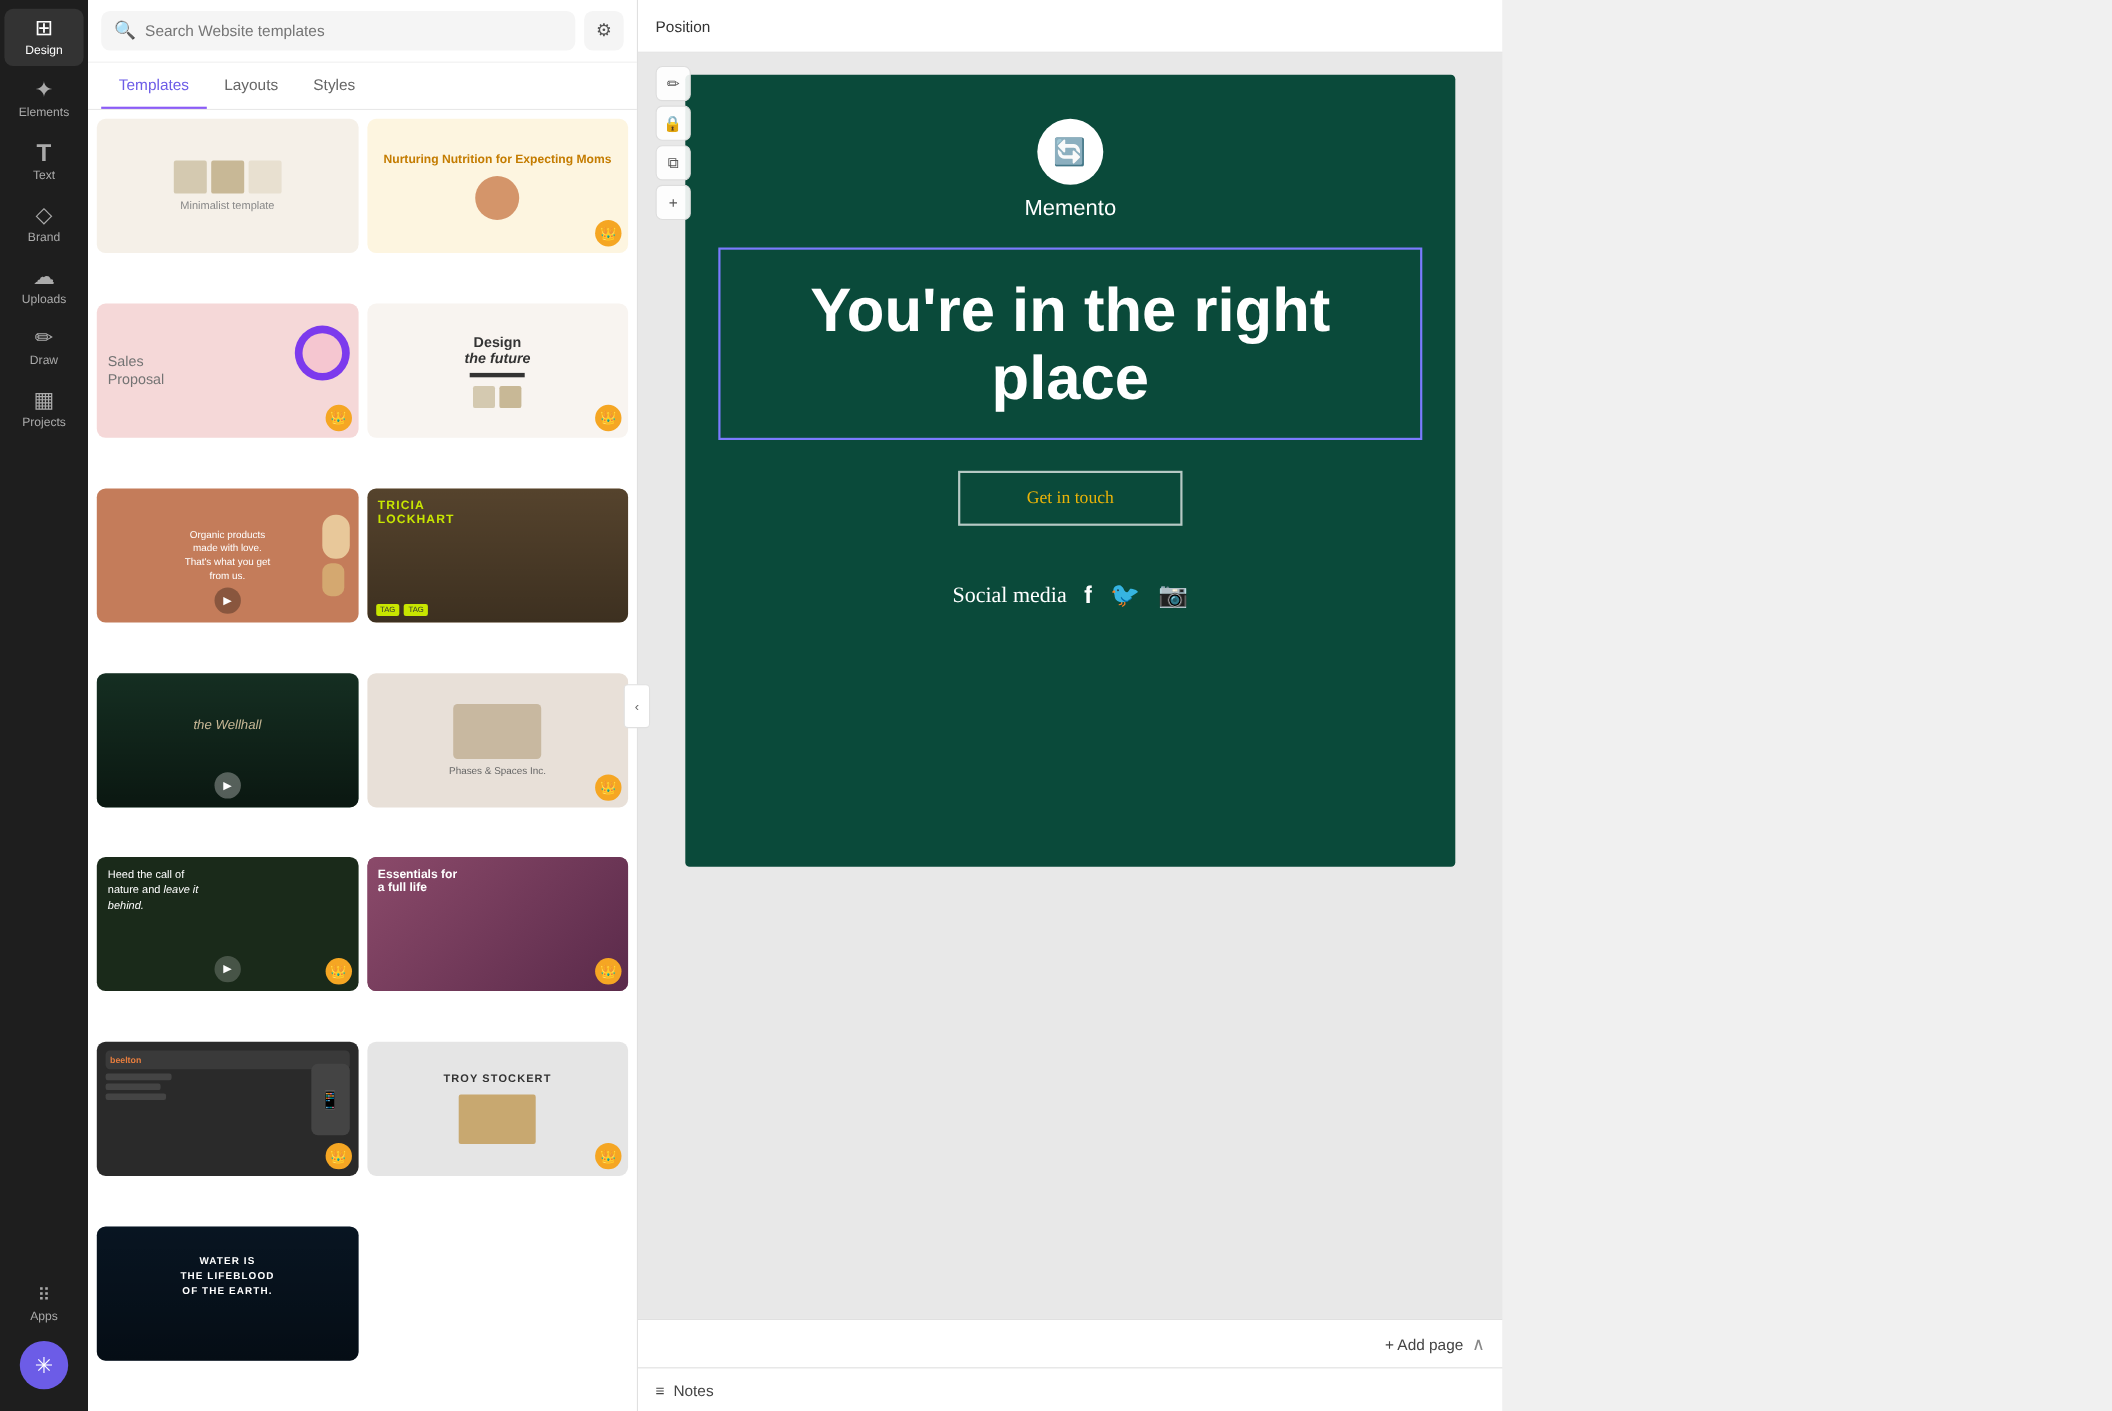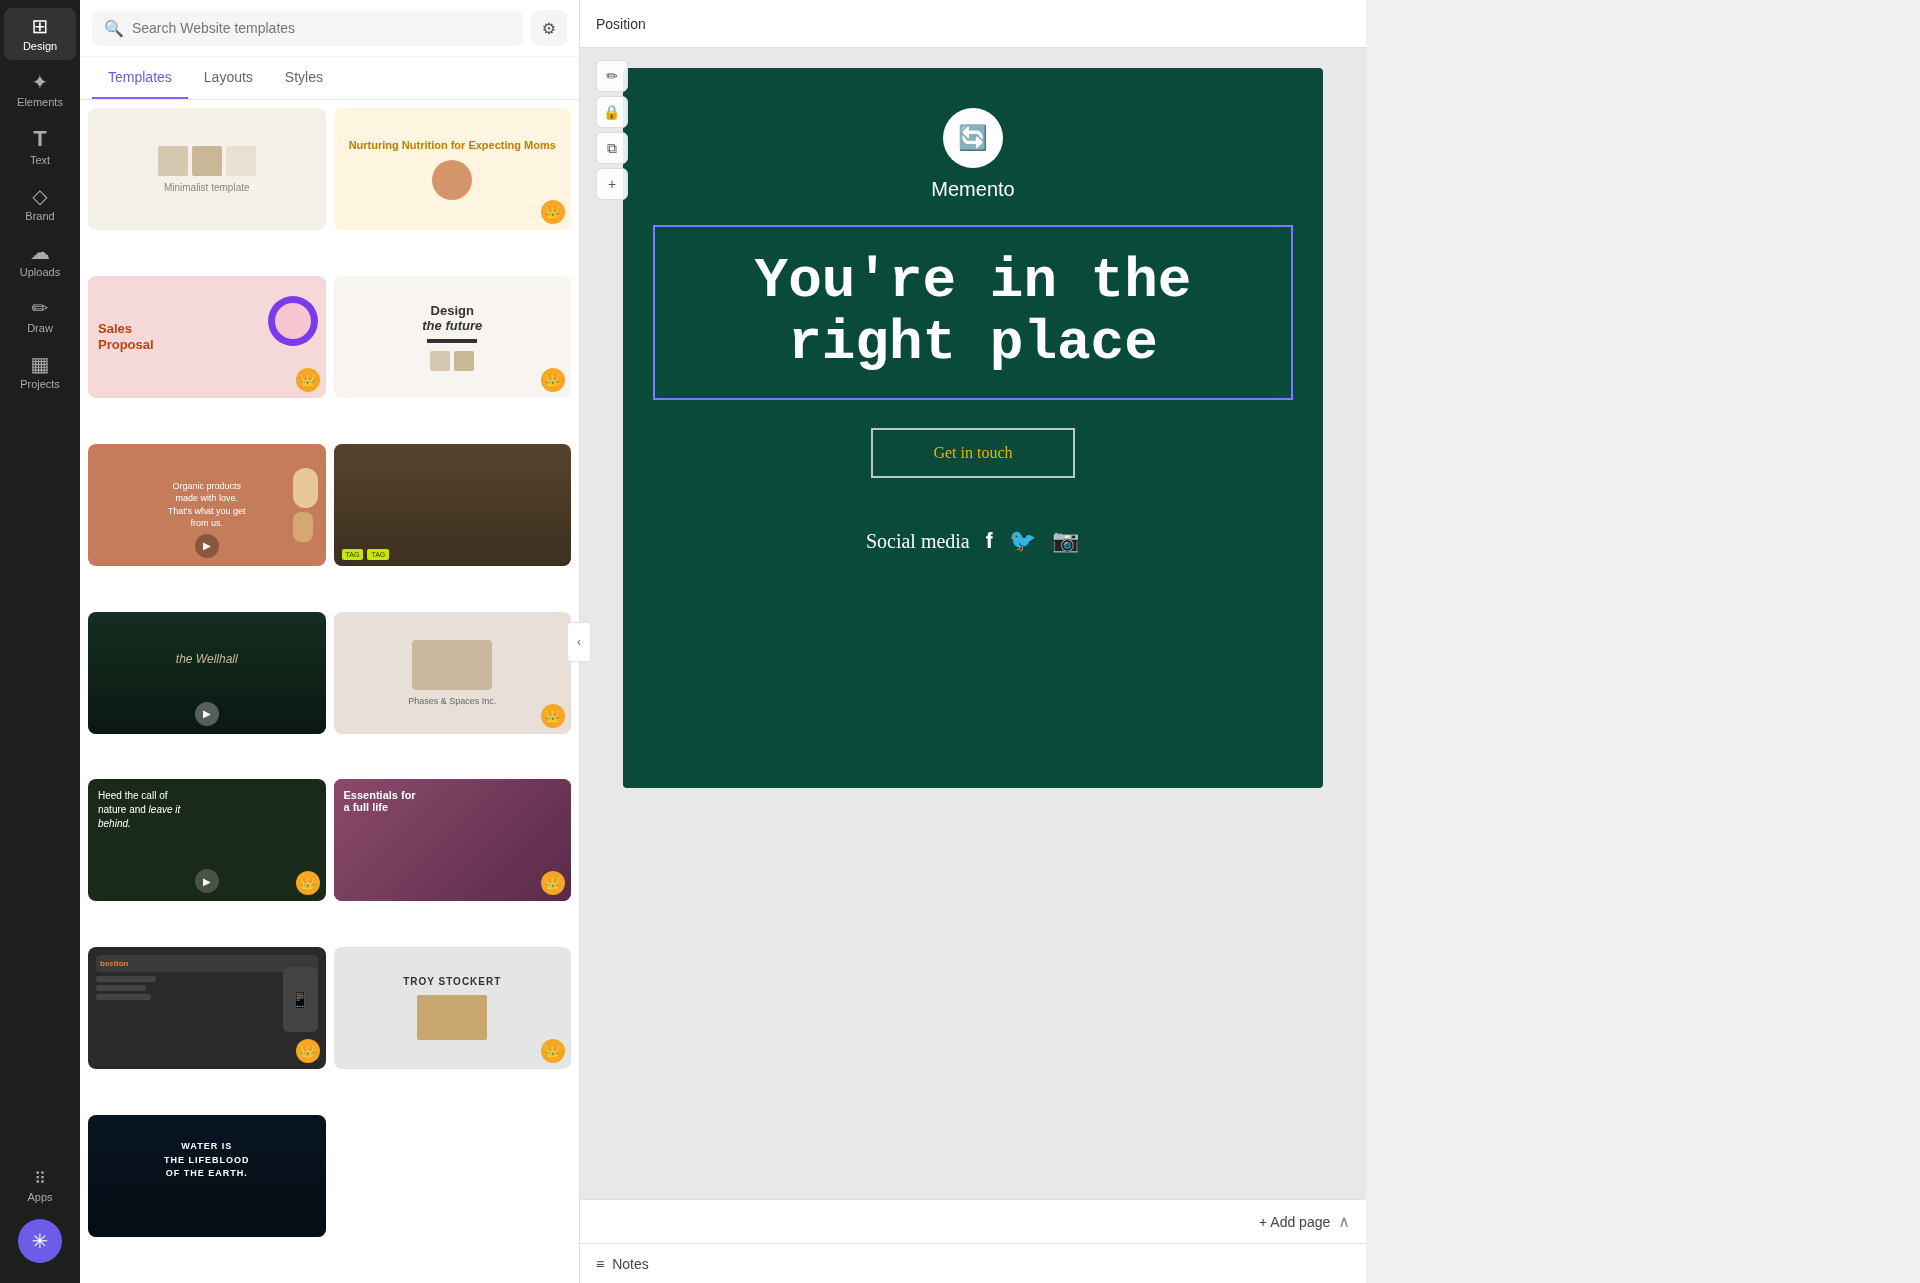--- a/index.html
+++ b/index.html
@@ -242,21 +242,21 @@
     .headline-box {
       border: 2px solid #7b7bff;
       width: 100%;
       padding: 24px 30px;
       margin-bottom: 28px;
     }
     .headline-text {
       color: white;
       font-size: 56px;
       font-weight: 700;
-      font-family: Liberation Mono, monospace;
+      font-family: Liberation Sans, sans-serif;
       text-align: center;
       line-height: 1.1;
     }
 
     .subtext {
       color: rgba(255,255,255,0.85);
       font-size: 16px;
       text-align: center;
       font-family: Georgia, serif;
       margin-bottom: 36px;
@@ -408,21 +408,21 @@
     <div class="template-card" style="background:#fdf5e0;">
       <div class="tpl-inner">
         <div style="font-size:11px;font-weight:700;color:#c47c00;text-align:center;line-height:1.3;">Nurturing Nutrition for Expecting Moms</div>
         <div style="width:40px;height:40px;background:#d4956a;border-radius:50%;margin-top:8px;"></div>
       </div>
       <div class="crown-badge">👑</div>
     </div>
 
     <div class="template-card" style="background:#f5d8d8;">
       <div class="tpl-inner">
-        <div style="font-size:13px;font-weight:700;color:#c2410c;text-align:left;width:100%;line-height:1.2;">Sales<br>Proposal</div>
+        <div style="font-size:13px;font-weight:400;color:#737373;text-align:left;width:100%;line-height:1.2;">Sales<br>Proposal</div>
         <div style="position:absolute;right:8px;top:20px;width:50px;height:50px;background:#7c3aed;border-radius:50%;display:flex;align-items:center;justify-content:center;">
           <div style="width:36px;height:36px;background:#f5c6d0;border-radius:50%;"></div>
         </div>
       </div>
       <div class="crown-badge">👑</div>
     </div>
 
     <div class="template-card" style="background:#f8f4f0;">
       <div class="tpl-inner">
         <div style="font-size:13px;font-weight:700;color:#333;text-align:center;">Design<br><span style="font-style:italic;">the future</span></div>
@@ -442,20 +442,24 @@
         <div style="position:absolute;right:8px;top:50%;transform:translateY(-50%);display:flex;flex-direction:column;gap:4px;">
           <div style="width:25px;height:40px;background:#e8c89a;border-radius:12px;"></div>
           <div style="width:20px;height:30px;background:#d4a870;border-radius:8px;"></div>
         </div>
         <div style="position:absolute;bottom:8px;left:50%;transform:translateX(-50%);width:24px;height:24px;background:rgba(0,0,0,0.3);border-radius:50%;display:flex;align-items:center;justify-content:center;color:white;font-size:10px;">▶</div>
       </div>
     </div>
 
     <div class="template-card" style="background:#7a6040;position:relative;overflow:hidden;">
       <div style="position:absolute;inset:0;background:linear-gradient(rgba(0,0,0,0.3),rgba(0,0,0,0.5));">
+        <div style="padding:10px;">
+          <div style="font-size:11px;font-weight:800;color:#c8e600;letter-spacing:1px;">TRICIA</div>
+          <div style="font-size:11px;font-weight:800;color:#c8e600;letter-spacing:1px;">LOCKHART</div>
+        </div>
         <div style="position:absolute;bottom:6px;left:8px;display:flex;gap:4px;">
           <div style="background:#c8e600;color:#333;font-size:7px;padding:2px 4px;border-radius:2px;">TAG</div>
           <div style="background:#c8e600;color:#333;font-size:7px;padding:2px 4px;border-radius:2px;">TAG</div>
         </div>
       </div>
     </div>
 
     <div class="template-card" style="background:#1a3a2a;position:relative;overflow:hidden;">
       <div style="position:absolute;inset:0;background:linear-gradient(rgba(0,0,0,0.2),rgba(0,0,0,0.6));">
         <div style="padding:10px;text-align:center;">

